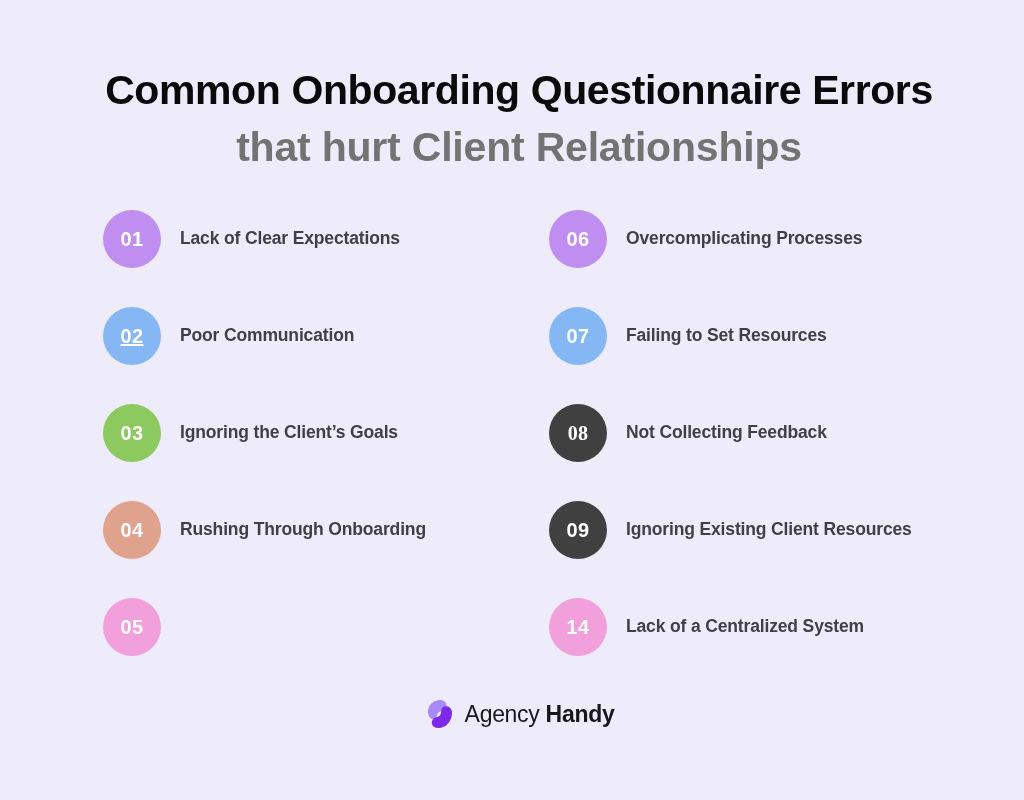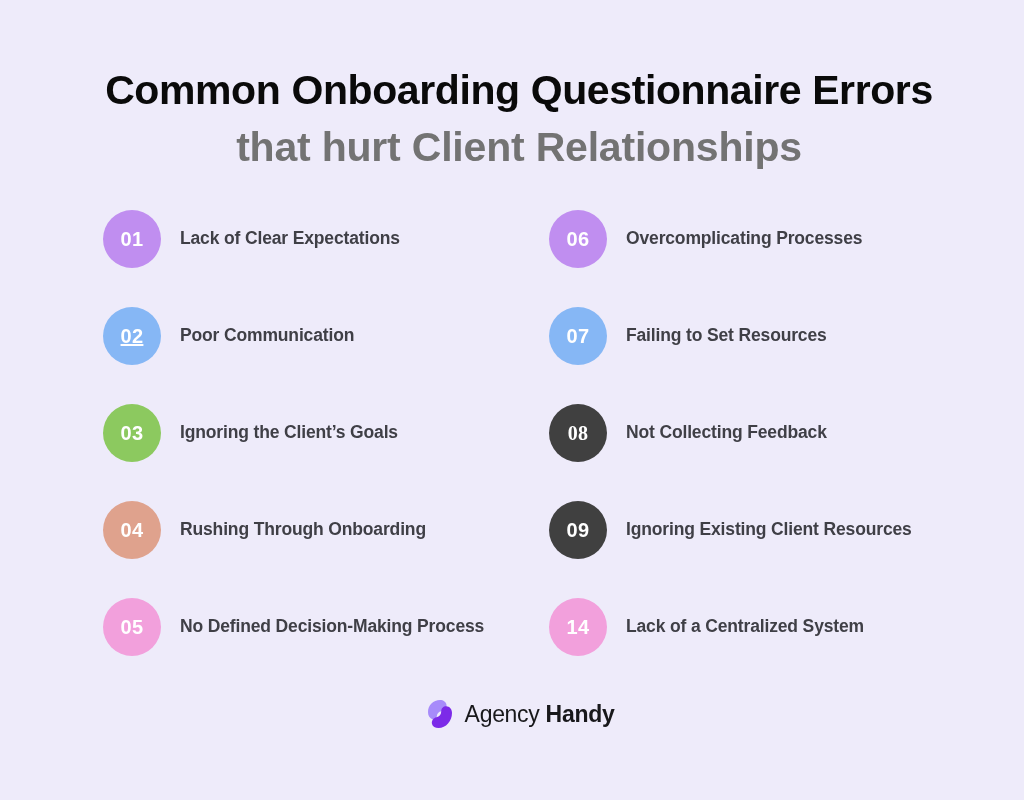--- a/index.html
+++ b/index.html
@@ -154,21 +154,20 @@
       <div class="list-item">
         <div class="badge" style="background-color: rgb(223, 162, 141);">04</div>
         <div class="item-label">Rushing Through Onboarding</div>
       </div>
       <div class="list-item">
         <div class="badge" style="background-color: #404040;">09</div>
         <div class="item-label">Ignoring Existing Client Resources</div>
       </div>
       <div class="list-item">
         <div class="badge" style="background-color: rgb(242, 160, 220);">05</div>
-        <div class="item-label">No Defined Decision-Making Process</div>
       </div>
       <div class="list-item">
         <div class="badge" style="background-color: rgb(242, 160, 220);">14</div>
         <div class="item-label">Lack of a Centralized System</div>
       </div>
     </div>
 
   <div class="footer">
     <svg class="logo-mark" viewBox="0 0 64 64" id="logo-svg">
       <path id="logo-p1" d="M32 4 C18.5 4 8 14.5 8 28 C8 35 11 40 16.5 42.5 C21 44.5 25 42 25.5 37 C26 31 29 27.5 35 26.5 C42 25.3 46 20 45 13.5 C44.2 8.2 39 4 32 4 Z" fill="#a78bfa"></path>

